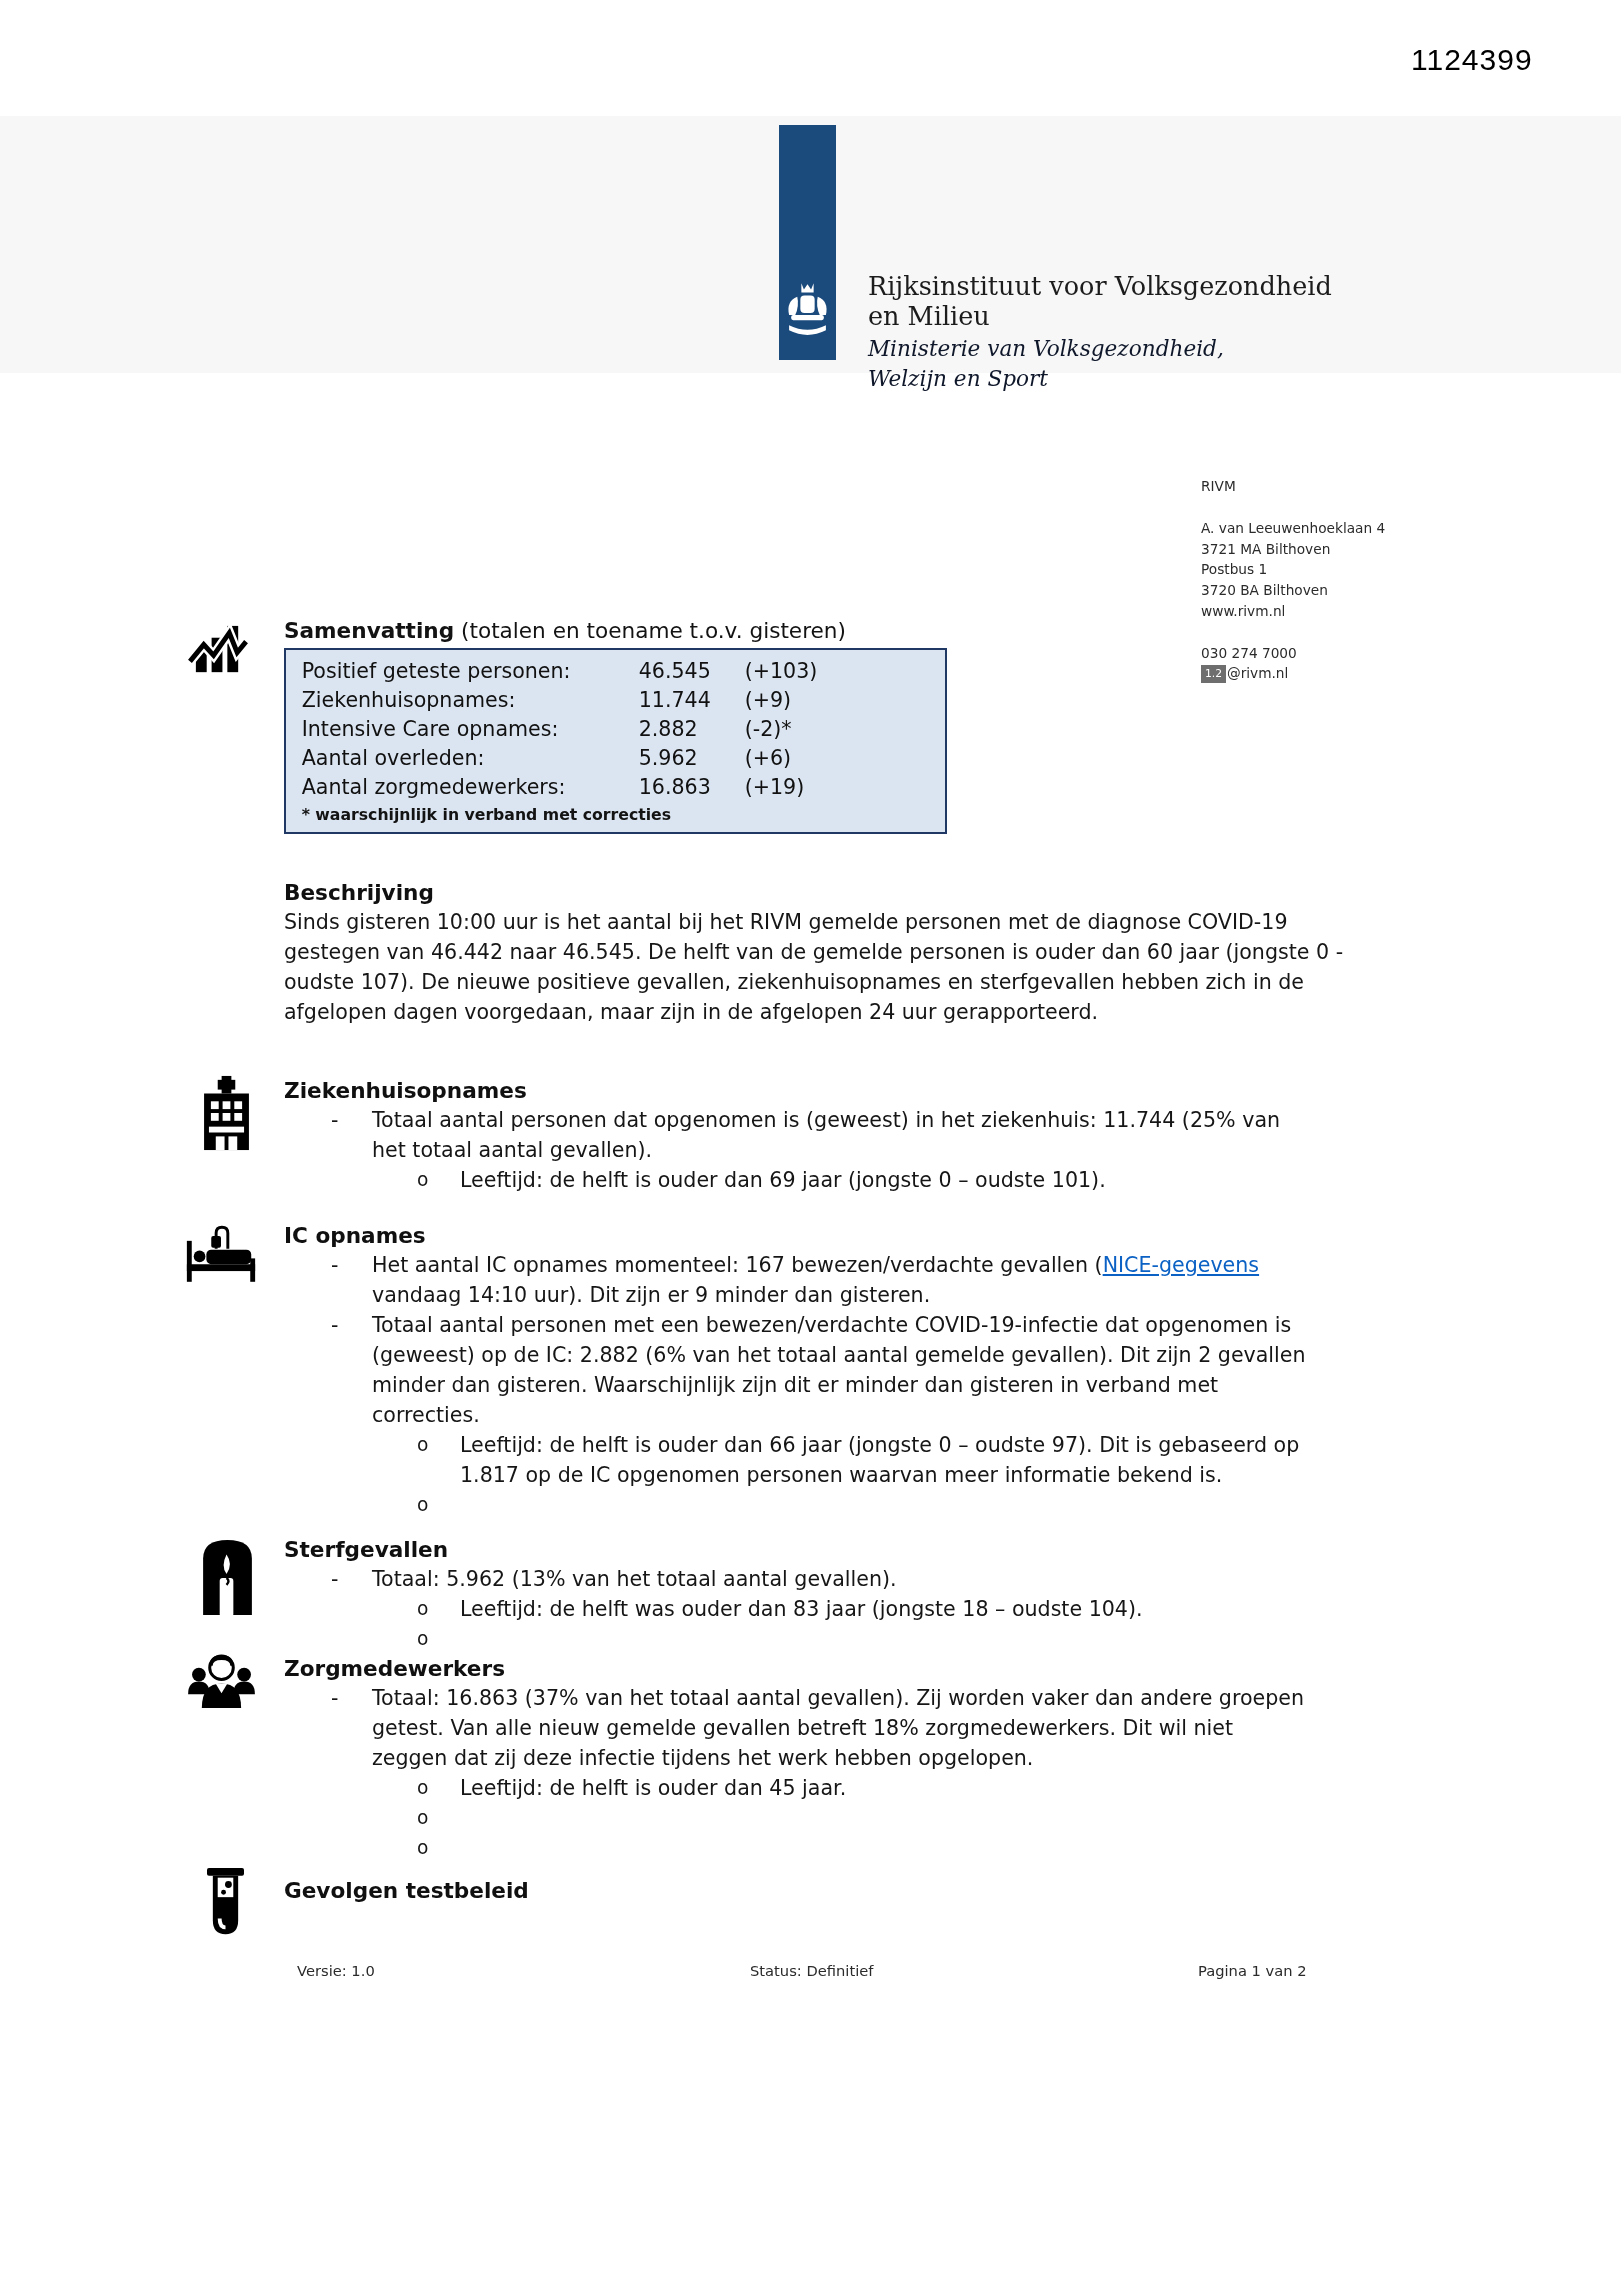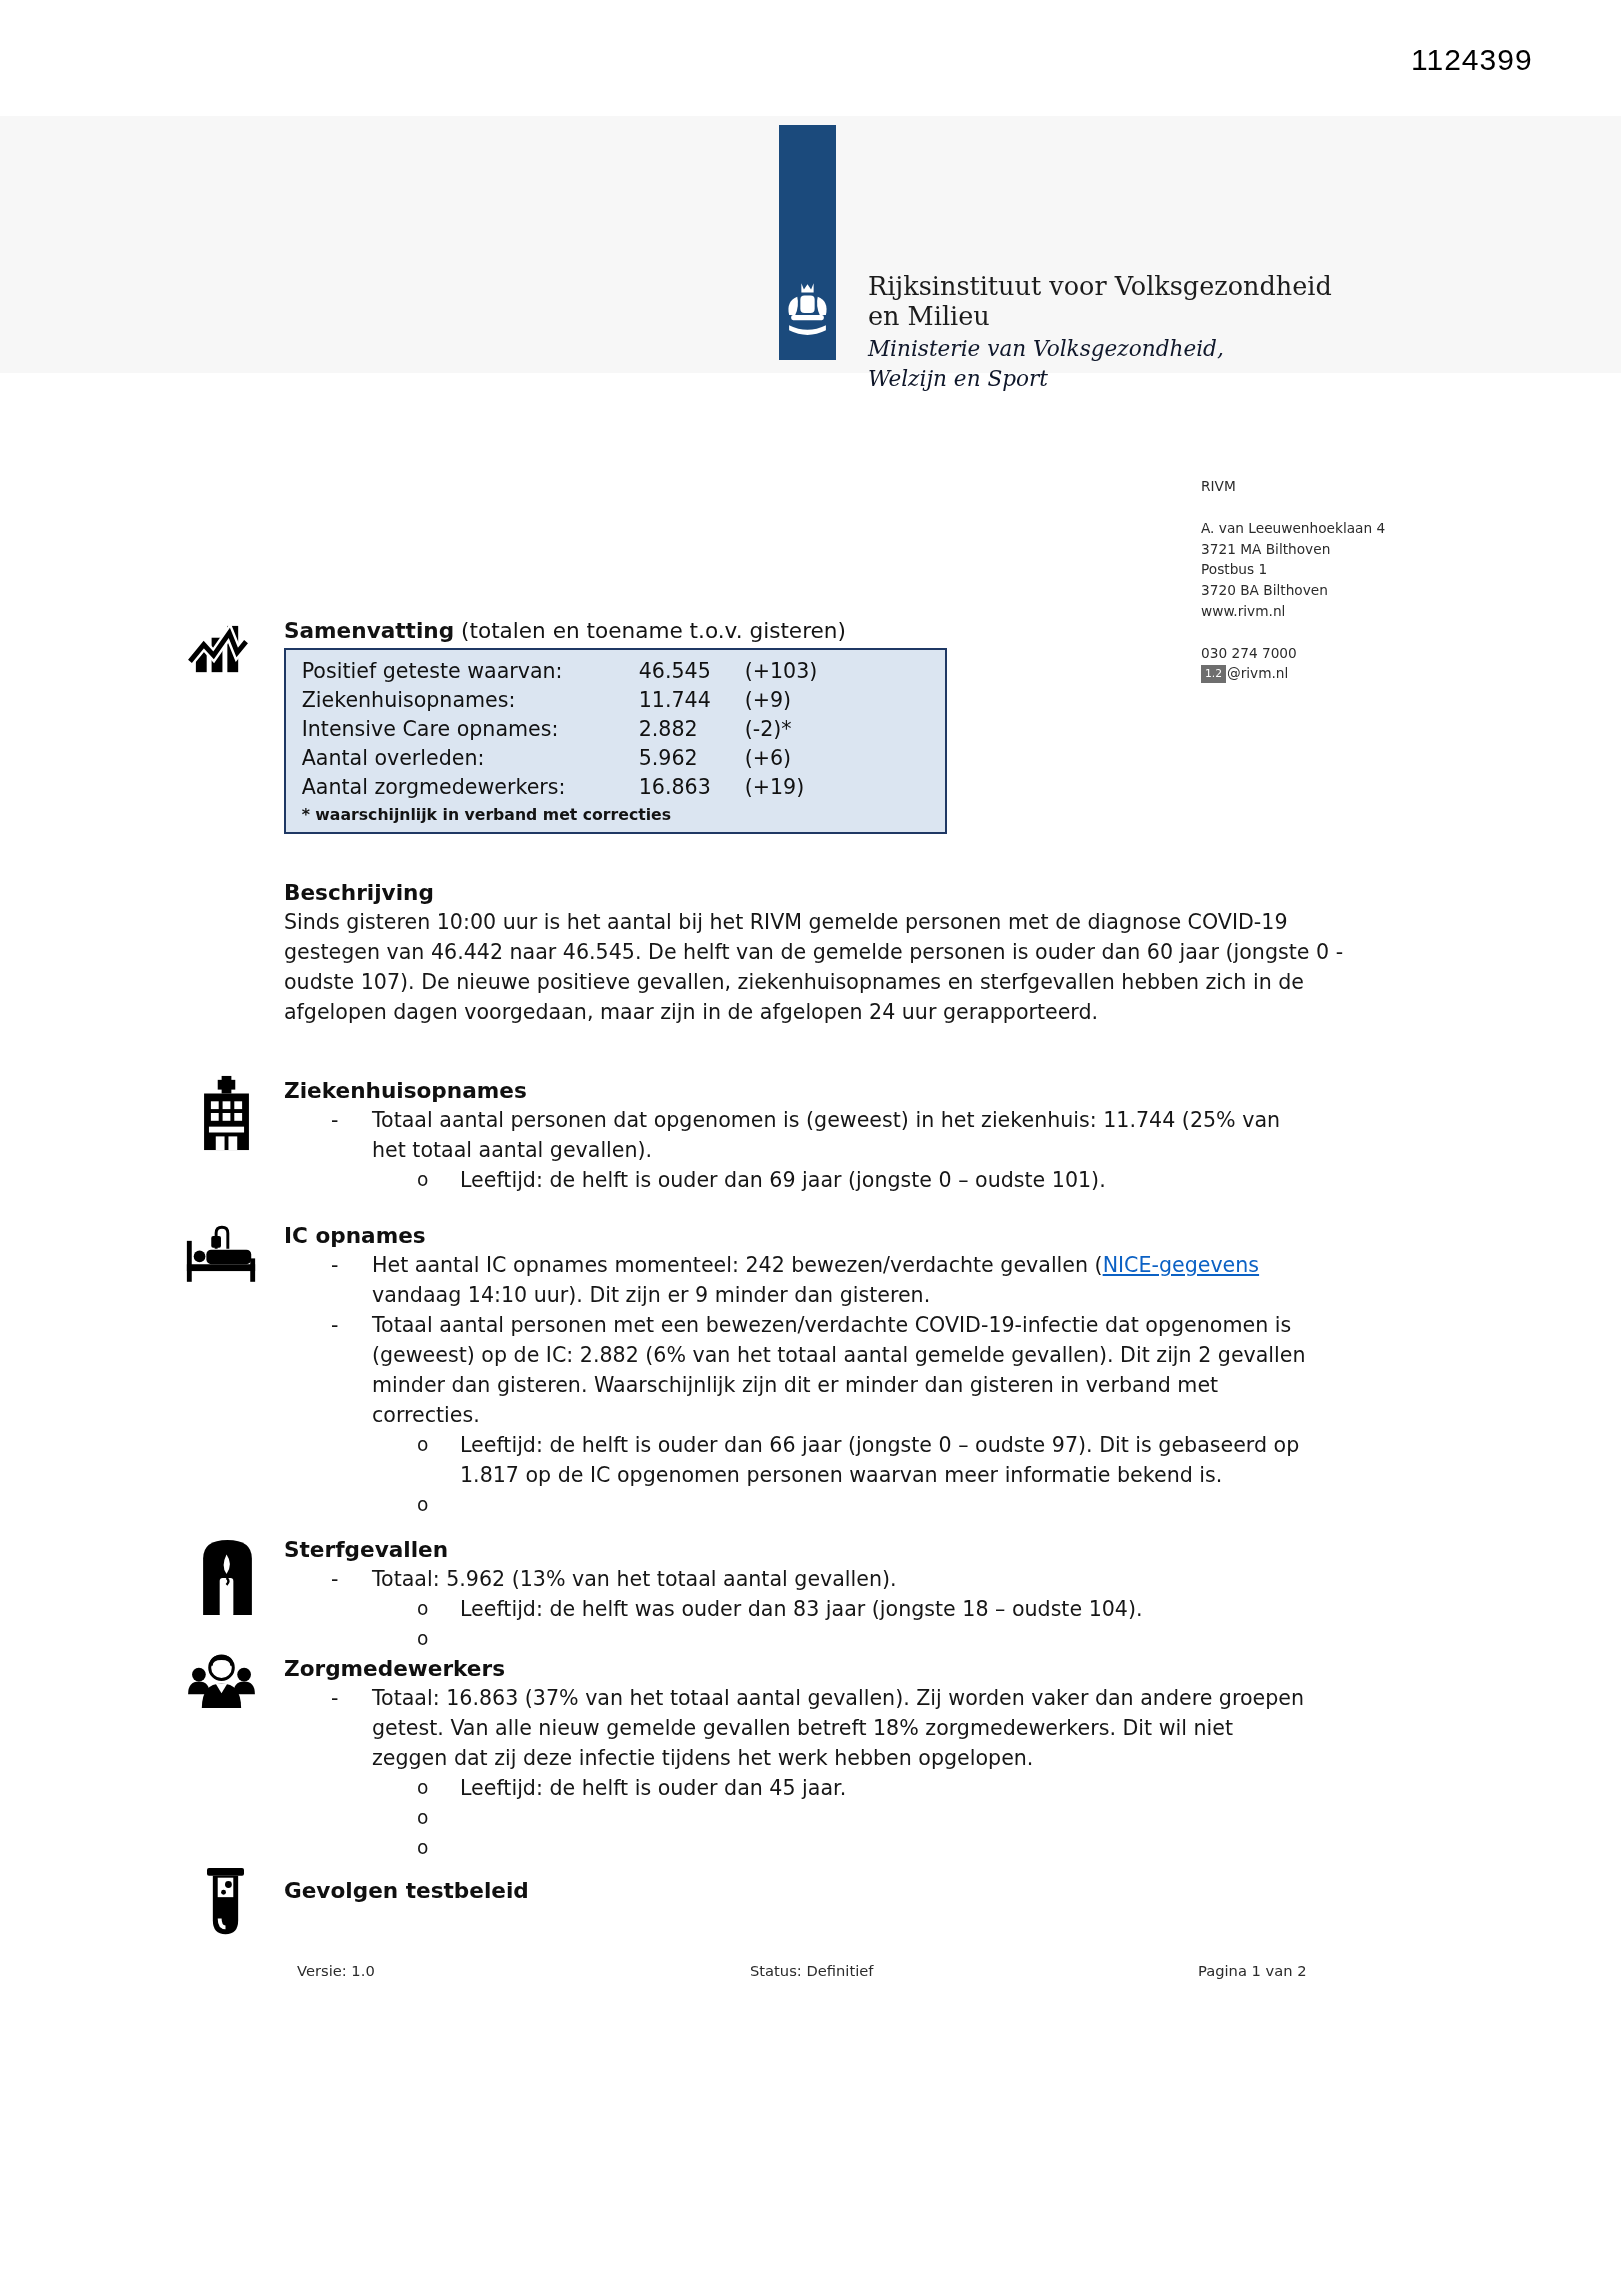--- a/index.html
+++ b/index.html
@@ -112,21 +112,21 @@
     <polyline points="2,41 16,24 26,35 42,12 50,32 59,21" fill="none" stroke="#fff" stroke-width="10"></polyline>
     <polyline points="2,41 16,24 26,35 42,12 50,32 59,21" fill="none" stroke="#000" stroke-width="5"></polyline>
   </svg>
 
   <div class="abs summary-head">
     <span class="hd">Samenvatting</span><span> (totalen en toename t.o.v. gisteren)</span>
   </div>
 
   <div class="abs summary-box">
     <div class="sum-row">
-      <span class="sum-label">Positief geteste waarvan:</span>
+      <span class="sum-label">Positief geteste personen:</span>
       <span class="sum-value">46.545</span>
       <span class="sum-delta">(+103)</span>
     </div>
     <div class="sum-row">
       <span class="sum-label">Ziekenhuisopnames:</span>
       <span class="sum-value">11.744</span>
       <span class="sum-delta">(+9)</span>
     </div>
     <div class="sum-row">
       <span class="sum-label">Intensive Care opnames:</span>
@@ -185,21 +185,21 @@
     <rect x="5" y="42" width="70" height="7" fill="#000"></rect>
     <rect x="70" y="36" width="5" height="24" fill="#000"></rect>
     <circle cx="18" cy="34" r="6" fill="#000"></circle>
     <rect x="25" y="27" width="46" height="15" rx="5" fill="#000"></rect>
   </svg>
 
   <div class="abs section" style="top:1221px">
     <div class="sec-head">IC opnames</div>
     <div class="bullet1 body-text">
       <span class="marker">-</span>
-      <div class="text"><span>Het aantal IC opnames momenteel: 242 bewezen/verdachte gevallen (</span><a href="#" class="link">NICE-gegevens</a><span> vandaag 14:10 uur). Dit zijn er 9 minder dan gisteren.</span></div>
+      <div class="text"><span>Het aantal IC opnames momenteel: 167 bewezen/verdachte gevallen (</span><a href="#" class="link">NICE-gegevens</a><span> vandaag 14:10 uur). Dit zijn er 9 minder dan gisteren.</span></div>
     </div>
     <div class="bullet1 body-text">
       <span class="marker">-</span>
       <div class="text">Totaal aantal personen met een bewezen/verdachte COVID-19-infectie dat opgenomen is (geweest) op de IC: 2.882 (6% van het totaal aantal gemelde gevallen). Dit zijn 2 gevallen minder dan gisteren. Waarschijnlijk zijn dit er minder dan gisteren in verband met correcties.</div>
     </div>
     <div class="bullet2 body-text">
       <span class="marker">o</span>
       <div class="text">Leeftijd: de helft is ouder dan 66 jaar (jongste 0 – oudste 97). Dit is gebaseerd op 1.817 op de IC opgenomen personen waarvan meer informatie bekend is.</div>
     </div>
     <div class="bullet2 body-text">

